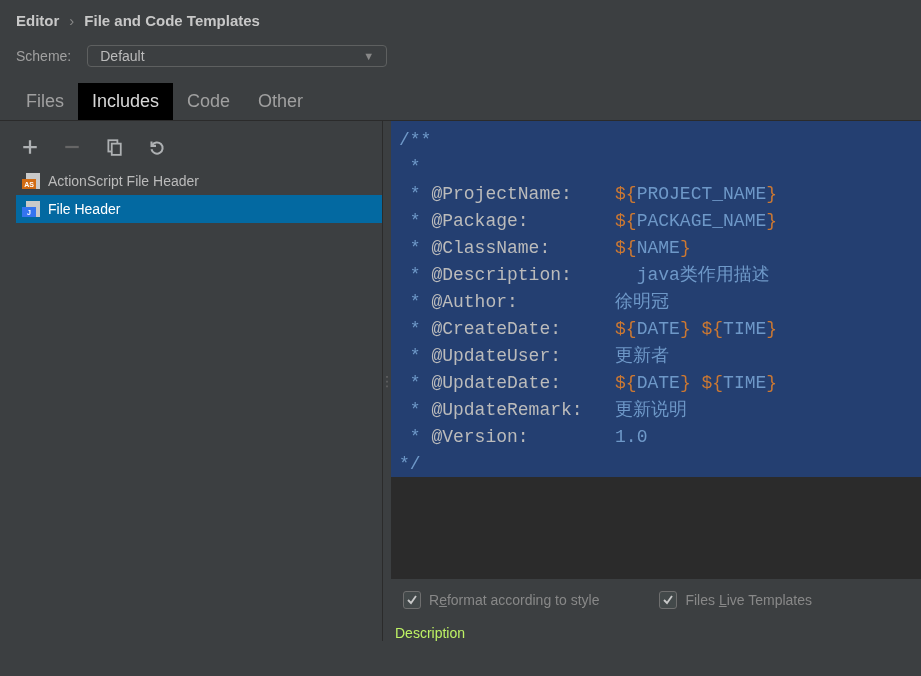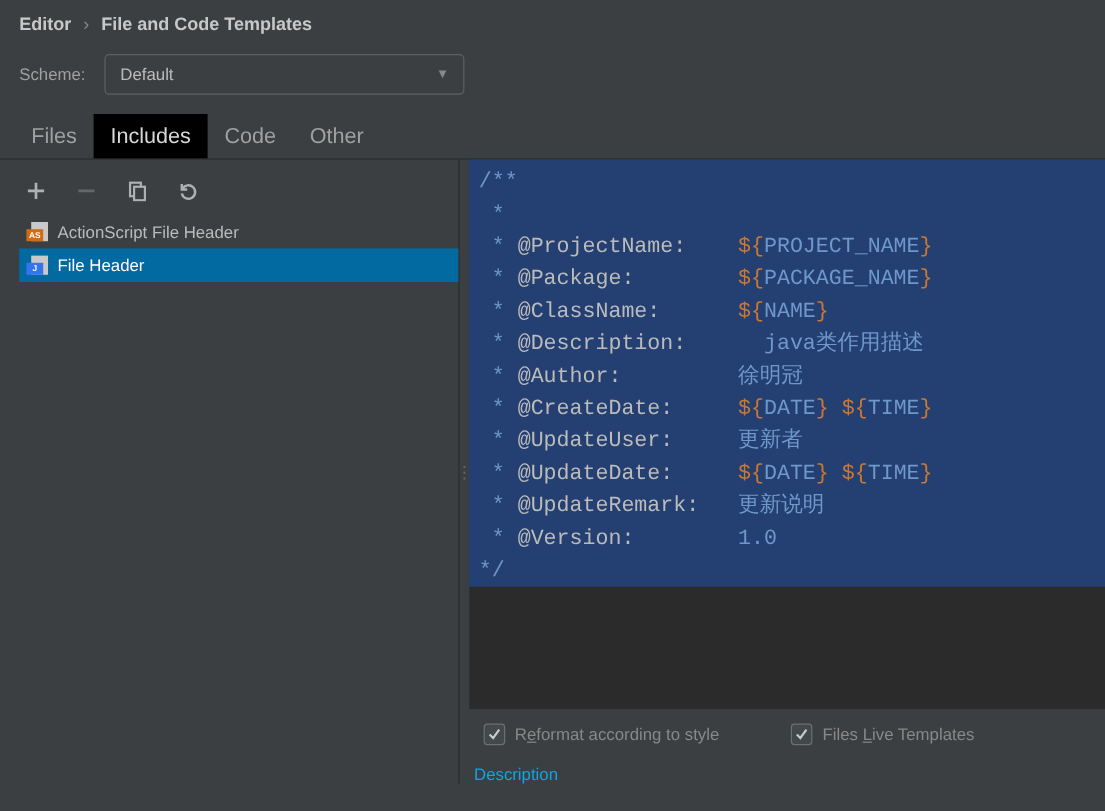--- a/index.html
+++ b/index.html
@@ -20,21 +20,21 @@
 }
 .breadcrumb .sep { color:#888; font-weight:normal; }
 
 
 .scheme-row {
   display:flex; align-items:center; gap:16px;
   padding:8px 16px 16px 16px;
 }
 .scheme-label { color:#a0a0a0; }
 .scheme-select {
-  width:300px; height:34px;
+  width:300px; height:22px;
   background:#3c3f41;
   border:1px solid #5e6060; border-radius:4px;
   display:flex; align-items:center; justify-content:space-between;
   padding:0 12px; cursor:pointer;
   color:#bbbbbb; font-size:14px;
 }
 .scheme-select .tri { color:#888; font-size:11px; }
 
 
 .tabs {
@@ -147,21 +147,21 @@
   display:flex; align-items:center; justify-content:center;
   background:#3c3f41;
 }
 .chk.on { background:#43494a; }
 .chk svg { width:12px; height:12px; }
 .chk.on svg path { stroke:#c9c9c9; }
 .opt .u { text-decoration:underline; }
 
 .desc-label {
   padding:4px 12px 0 4px;
-  color:#0ea5e9;
+  color:#bef264;
 }
 
 </style>
 </head>
 <body>
 
 <div class="breadcrumb">
   <span>Editor</span>
   <span class="sep">›</span>
   <span>File and Code Templates</span>

